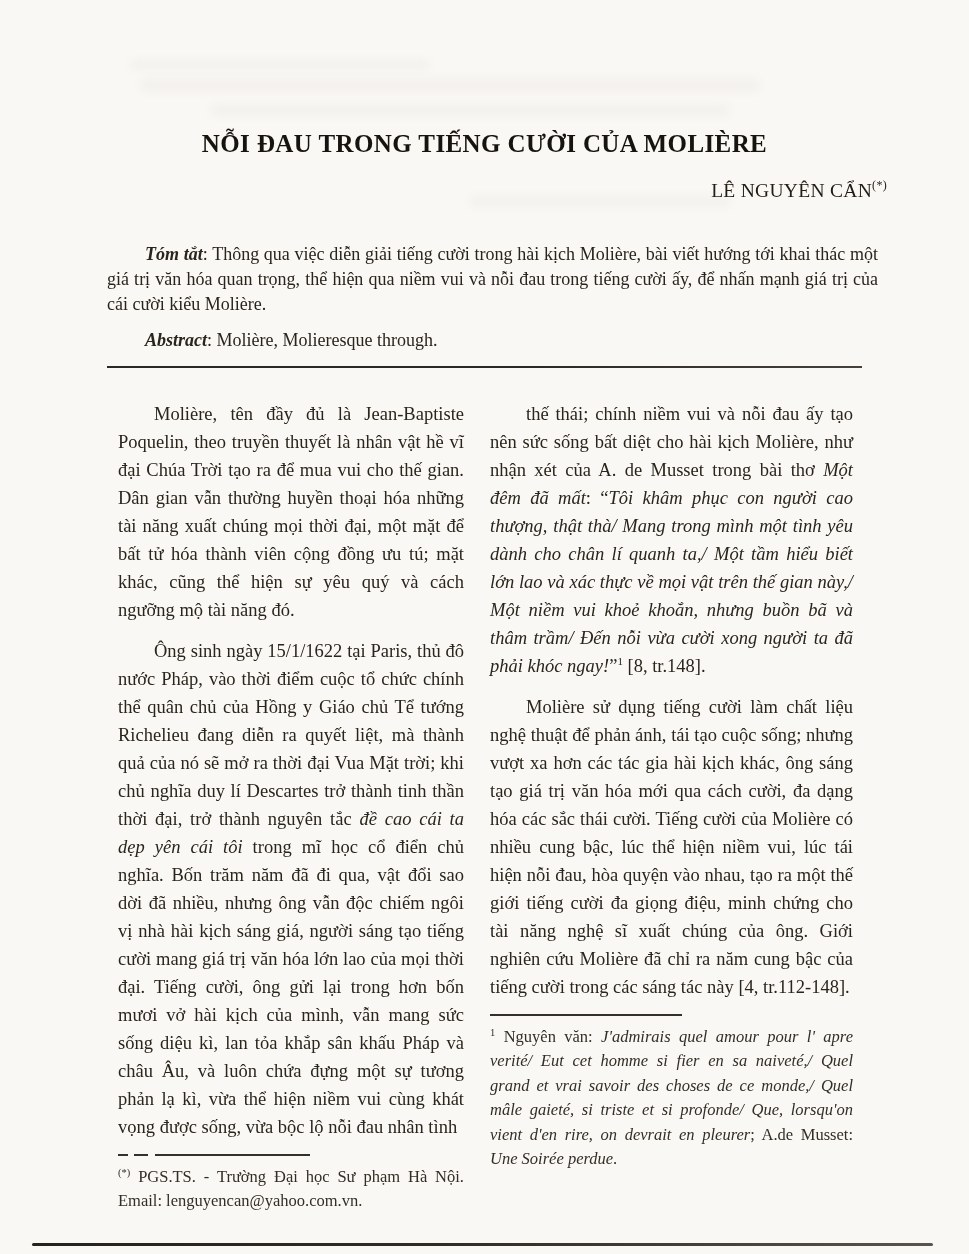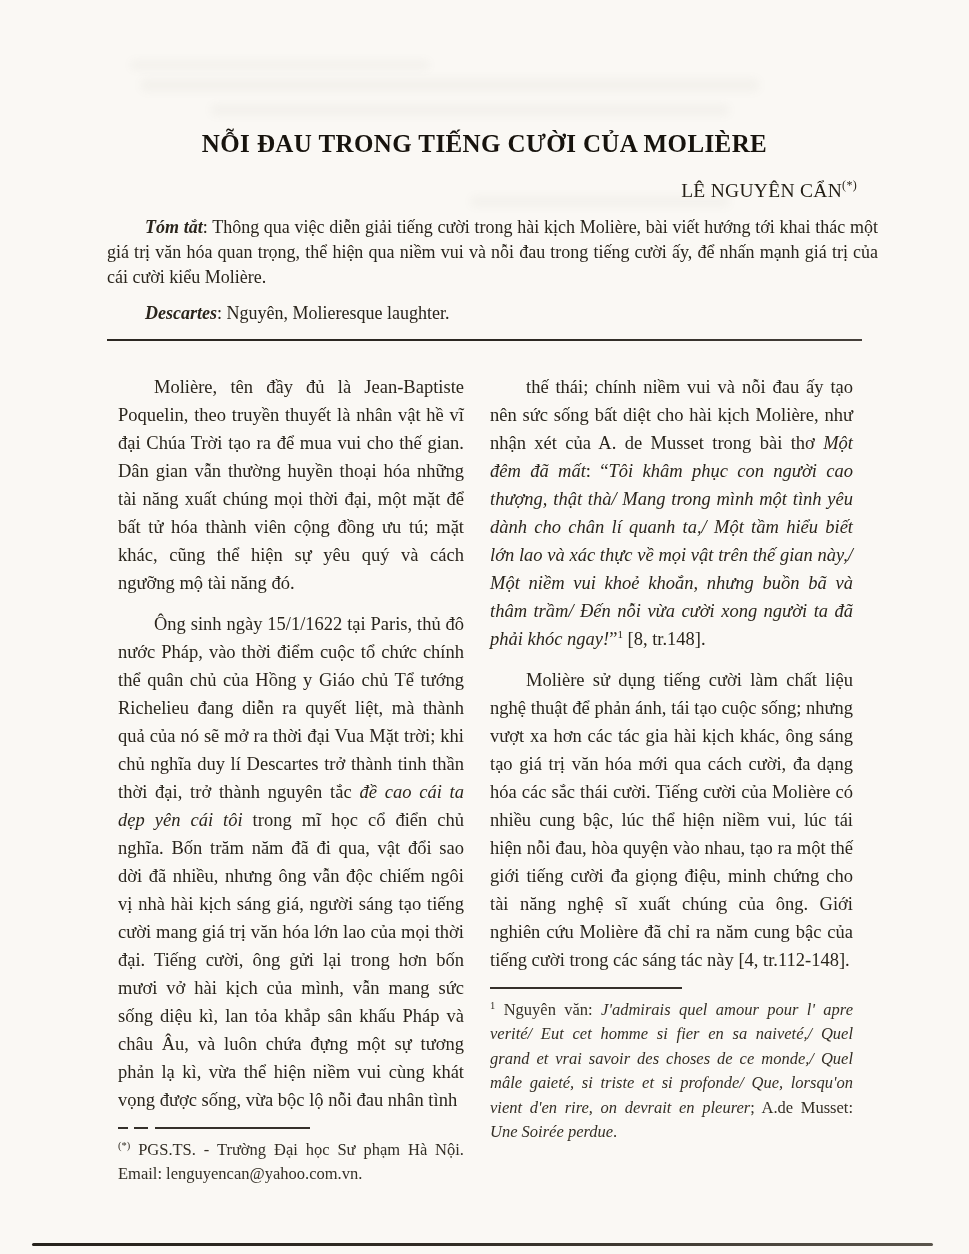--- a/index.html
+++ b/index.html
@@ -35,29 +35,29 @@
   .header{padding-top:130px;}
   h1.title{
     text-align:center;
     font-size:25px;
     font-weight:bold;
     color:var(--ink-strong);
     letter-spacing:0.4px;
   }
   .author-line{
     margin-top:20px;
-    padding-right:112px;
+    padding-right:82px;
     text-align:right;
     font-size:19.5px;
     color:#221d14;
     letter-spacing:0.3px;
   }
   .author-line sup{font-size:12px;}
 
-  .meta{margin-top:13px;padding:0 91px 0 107px;}
+  .meta{margin-top:40px;padding:0 91px 0 107px;}
   .meta p{
     font-size:18px;
     line-height:25px;
     text-align:justify;
     text-indent:38px;
     margin-bottom:11px;
   }
   .meta p.kw{margin-bottom:13px;}
   .lbl{font-weight:bold;font-style:italic;}
 
@@ -113,21 +113,21 @@
   <div class="bleed b3"></div>
   <div class="bleed b4"></div>
 
   <div class="header">
     <h1 class="title">NỖI ĐAU TRONG TIẾNG CƯỜI CỦA MOLIÈRE</h1>
     <div class="author-line"><span>LÊ NGUYÊN CẨN</span><sup>(*)</sup></div>
   </div>
 
   <div class="meta">
     <p><span class="lbl">Tóm tắt</span><span>: Thông qua việc diễn giải tiếng cười trong hài kịch Molière, bài viết hướng tới khai thác một giá trị văn hóa quan trọng, thể hiện qua niềm vui và nỗi đau trong tiếng cười ấy, để nhấn mạnh giá trị của cái cười kiểu Molière.</span></p>
-    <p class="kw"><span class="lbl">Descartes</span><span>: Nguyên, Molieresque laughter.</span></p>
+    <p class="kw"><span class="lbl">Abstract</span><span>: Molière, Molieresque through.</span></p>
   </div>
 
   <div class="divider"></div>
 
   <div class="columns">
     <div class="col left">
       <p class="body"><span>Molière, tên đầy đủ là Jean-Baptiste Poquelin, theo truyền thuyết là nhân vật hề vĩ đại Chúa Trời tạo ra để mua vui cho thế gian. Dân gian vẫn thường huyền thoại hóa những tài năng xuất chúng mọi thời đại, một mặt để bất tử hóa thành viên cộng đồng ưu tú; mặt khác, cũng thể hiện sự yêu quý và cách ngưỡng mộ tài năng đó.</span></p>
       <p class="body"><span>Ông sinh ngày 15/1/1622 tại Paris, thủ đô nước Pháp, vào thời điểm cuộc tổ chức chính thể quân chủ của Hồng y Giáo chủ Tể tướng Richelieu đang diễn ra quyết liệt, mà thành quả của nó sẽ mở ra thời đại Vua Mặt trời; khi chủ nghĩa duy lí Descartes trở thành tinh thần thời đại, trở thành nguyên tắc </span><span style="font-style: italic;">đề cao cái ta dẹp yên cái tôi</span><span> trong mĩ học cổ điển chủ nghĩa. Bốn trăm năm đã đi qua, vật đổi sao dời đã nhiều, nhưng ông vẫn độc chiếm ngôi vị nhà hài kịch sáng giá, người sáng tạo tiếng cười mang giá trị văn hóa lớn lao của mọi thời đại. Tiếng cười, ông gửi lại trong hơn bốn mươi vở hài kịch của mình, vẫn mang sức sống diệu kì, lan tỏa khắp sân khấu Pháp và châu Âu, và luôn chứa đựng một sự tương phản lạ kì, vừa thể hiện niềm vui cùng khát vọng được sống, vừa bộc lộ nỗi đau nhân tình</span></p>
       <div class="fnsep dashed"></div>
       <p class="footnote"><sup>(*)</sup><span> PGS.TS. - Trường Đại học Sư phạm Hà Nội. Email: lenguyencan@yahoo.com.vn.</span></p>

